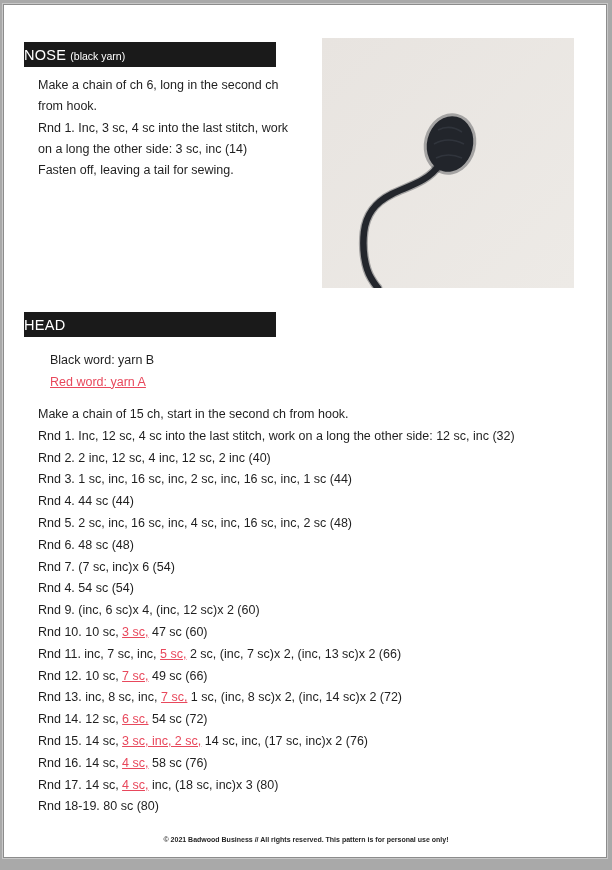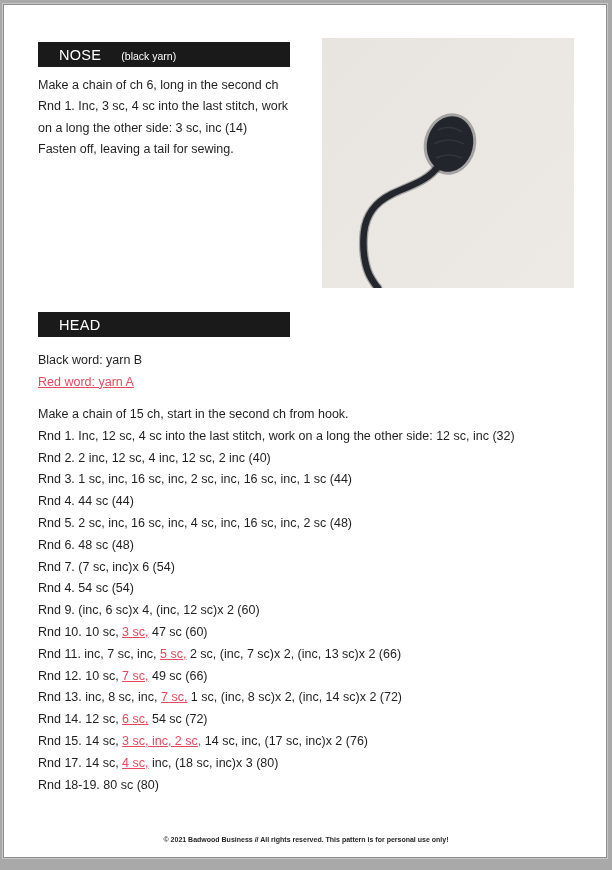--- a/index.html
+++ b/index.html
@@ -12,42 +12,41 @@
   }
   #page{
     position:absolute;
     left:3px;top:4px;right:5px;bottom:12px;
     background:#ffffff;
     border:1px solid #8c8c8c;
     box-shadow:0 0 0 1px #c8c8c8;
   }
   .secbar{
     position:absolute;
-    left:38px;width:252px;height:25px;
+    left:24px;width:252px;height:25px;
     background:#1a1a1a;
     color:#ffffff;
     display:flex;align-items:center;
-    padding-left:21px;
     box-sizing:border-box;
     z-index:2;
   }
   #nose-bar{top:42px;}
   #head-bar{top:312px;}
   .secbar .t{font-size:14.5px;letter-spacing:.3px;}
-  .secbar .s{font-size:10.5px;margin-left:20px;position:relative;top:1px;}
+  .secbar .s{font-size:10.5px;margin-left:4px;position:relative;top:1px;}
   .plist{
     position:absolute;
     left:38px;
     color:#1f1f1f;
     font-size:12.5px;
     white-space:nowrap;
     z-index:2;
   }
   #nose-lines{top:75px;line-height:21.3px;}
-  #legend-lines{top:350px;line-height:21.6px;}
+  #legend-lines{top:350px;line-height:21.6px;margin-left:12px;}
   #head-lines{top:404px;line-height:21.8px;}
   .red{color:#e8485c;text-decoration:underline;}
   #photo{
     position:absolute;
     left:322px;top:38px;width:252px;height:250px;
     z-index:2;
   }
   #footer{
     position:absolute;
     left:0;right:0;top:836px;
@@ -64,20 +63,21 @@
 <div id="screen">
   <div id="page"></div>
 
   <div class="secbar" id="nose-bar">
     <span class="t">NOSE</span>
     <span class="s">(black yarn)</span>
   </div>
 
   <div class="plist" id="nose-lines">
       <div><span>Make a chain of ch 6, long in the second ch</span></div>
+      <div><span>from hook.</span></div>
       <div><span>Rnd 1. Inc, 3 sc, 4 sc into the last stitch, work</span></div>
       <div><span>on a long the other side: 3 sc, inc (14)</span></div>
       <div><span>Fasten off, leaving a tail for sewing.</span></div>
     </div>
 
   <svg id="photo" viewBox="0 0 252 250" xmlns="http://www.w3.org/2000/svg">
     <defs>
       <linearGradient id="pbg" x1="0" y1="0" x2="1" y2="1">
         <stop offset="0" stop-color="#e8e4e0"></stop>
         <stop offset="1" stop-color="#edeae6"></stop>
@@ -110,18 +110,19 @@
       <div><span>Rnd 6. 48 sc (48)</span></div>
       <div><span>Rnd 7. (7 sc, inc)x 6 (54)</span></div>
       <div><span>Rnd 4. 54 sc (54)</span></div>
       <div><span>Rnd 9. (inc, 6 sc)x 4, (inc, 12 sc)x 2 (60)</span></div>
       <div><span>Rnd 10. 10 sc, </span><span class="red">3 sc,</span><span> 47 sc (60)</span></div>
       <div><span>Rnd 11. inc, 7 sc, inc, </span><span class="red">5 sc,</span><span> 2 sc, (inc, 7 sc)x 2, (inc, 13 sc)x 2 (66)</span></div>
       <div><span>Rnd 12. 10 sc, </span><span class="red">7 sc,</span><span> 49 sc (66)</span></div>
       <div><span>Rnd 13. inc, 8 sc, inc, </span><span class="red">7 sc,</span><span> 1 sc, (inc, 8 sc)x 2, (inc, 14 sc)x 2 (72)</span></div>
       <div><span>Rnd 14. 12 sc, </span><span class="red">6 sc,</span><span> 54 sc (72)</span></div>
       <div><span>Rnd 15. 14 sc, </span><span class="red">3 sc, inc, 2 sc,</span><span> 14 sc, inc, (17 sc, inc)x 2 (76)</span></div>
+      <div><span>Rnd 16. 14 sc, </span><span class="red">4 sc,</span><span> 58 sc (76)</span></div>
       <div><span>Rnd 17. 14 sc, </span><span class="red">4 sc,</span><span> inc, (18 sc, inc)x 3 (80)</span></div>
       <div><span>Rnd 18-19. 80 sc (80)</span></div>
     </div>
 
   <div id="footer">© 2021 Badwood Business // All rights reserved. This pattern is for personal use only!</div>
 </div>
 
 </body></html>

